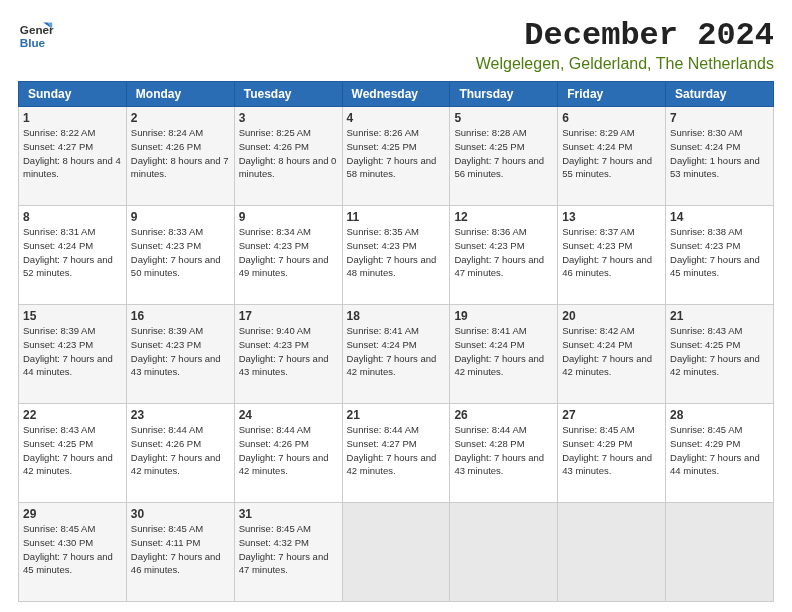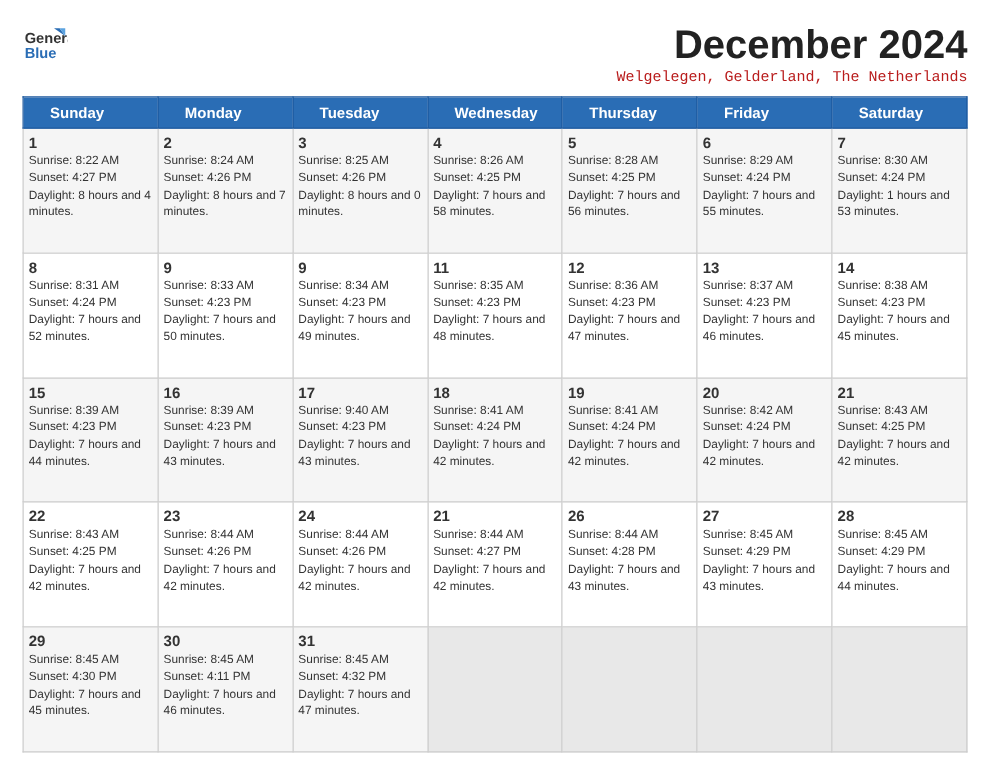--- a/index.html
+++ b/index.html
@@ -33,40 +33,40 @@
       height: 36px;
     }
     .title-block {
       text-align: right;
     }
     .main-title {
       font-size: 32px;
       font-weight: bold;
       color: #222;
       line-height: 1.1;
+      font-family: Liberation Mono, monospace;
     }
     .subtitle {
-      font-size: 12px;
-      color: #b91c1c;
+      font-size: 16px;
+      color: #4d7c0f;
       margin-top: 2px;
-      font-family: Liberation Mono, monospace;
     }
     .calendar {
       flex: 1;
       border-collapse: collapse;
       width: 100%;
       table-layout: fixed;
     }
     .calendar thead tr th {
       background-color: #2a6db5;
       color: #fff;
       font-size: 12px;
       font-weight: bold;
       text-align: left;
-      padding: 5px 21px;
+      padding: 5px 9px;
       border: 1px solid #1e5a9e;
     }
     .calendar tbody tr td {
       border: 1px solid #ccc;
       vertical-align: top;
       padding: 4px 4px;
       font-size: 9.5px;
       color: #333;
       background: #fff;
       height: 88px;

